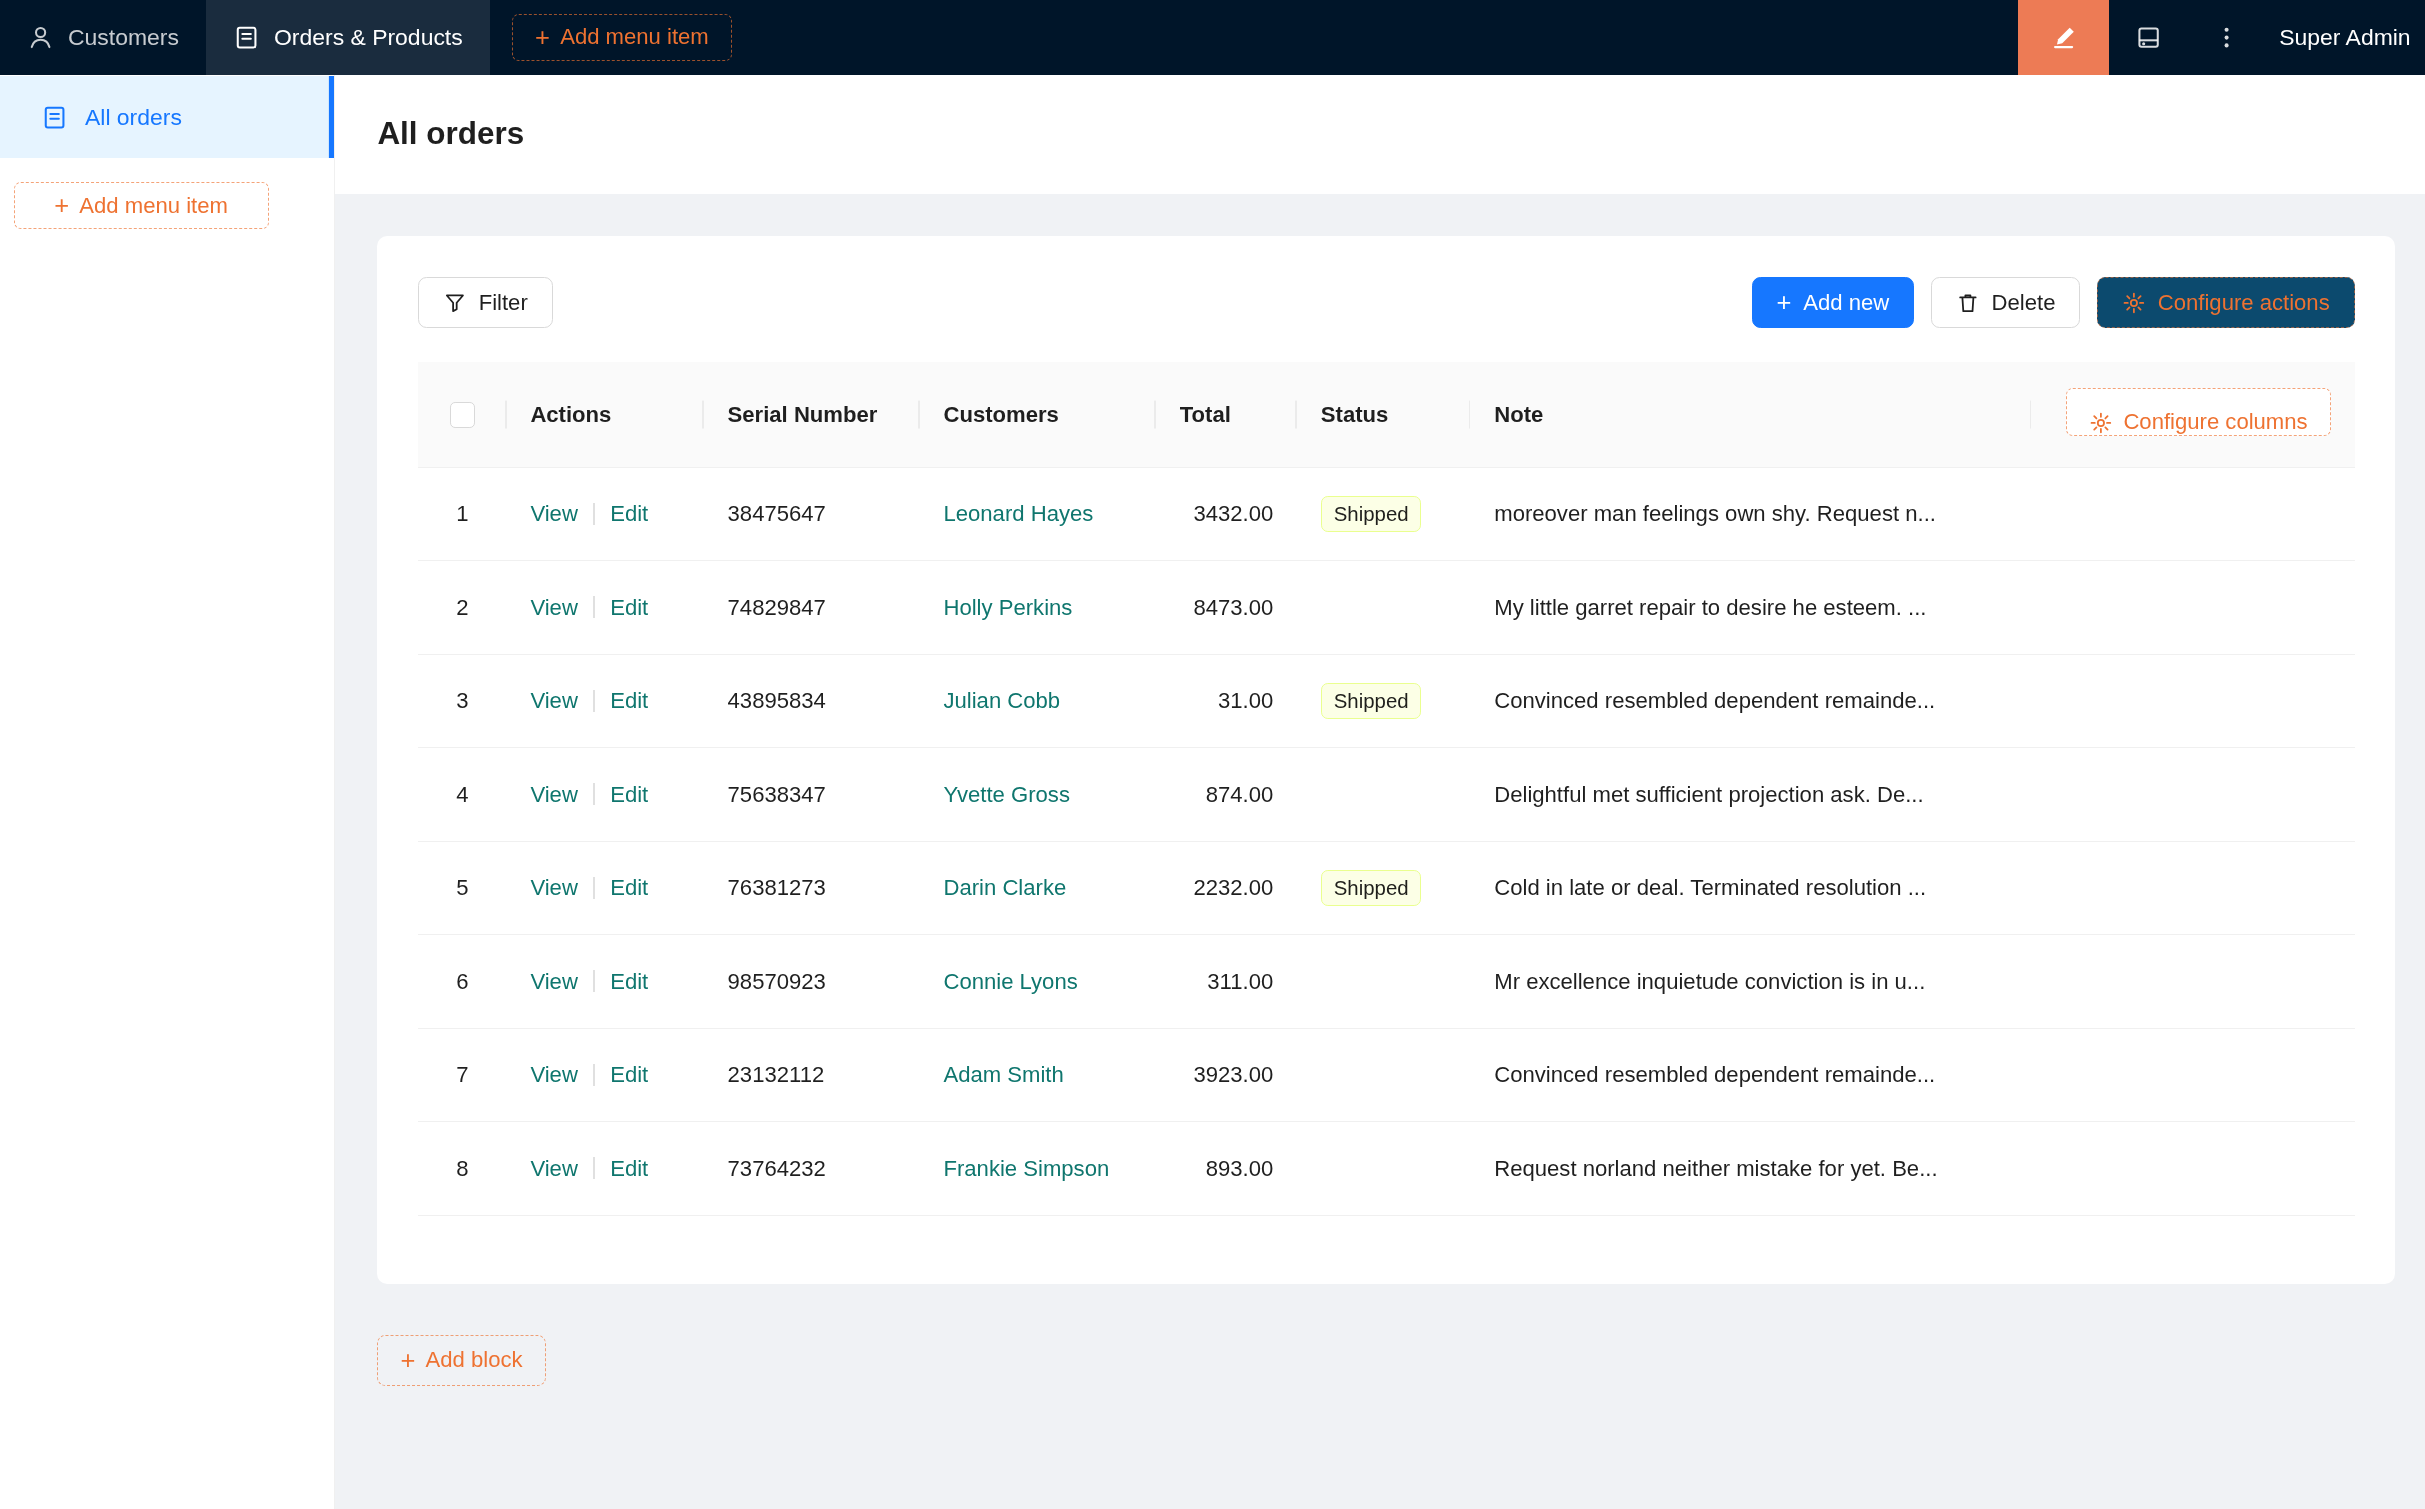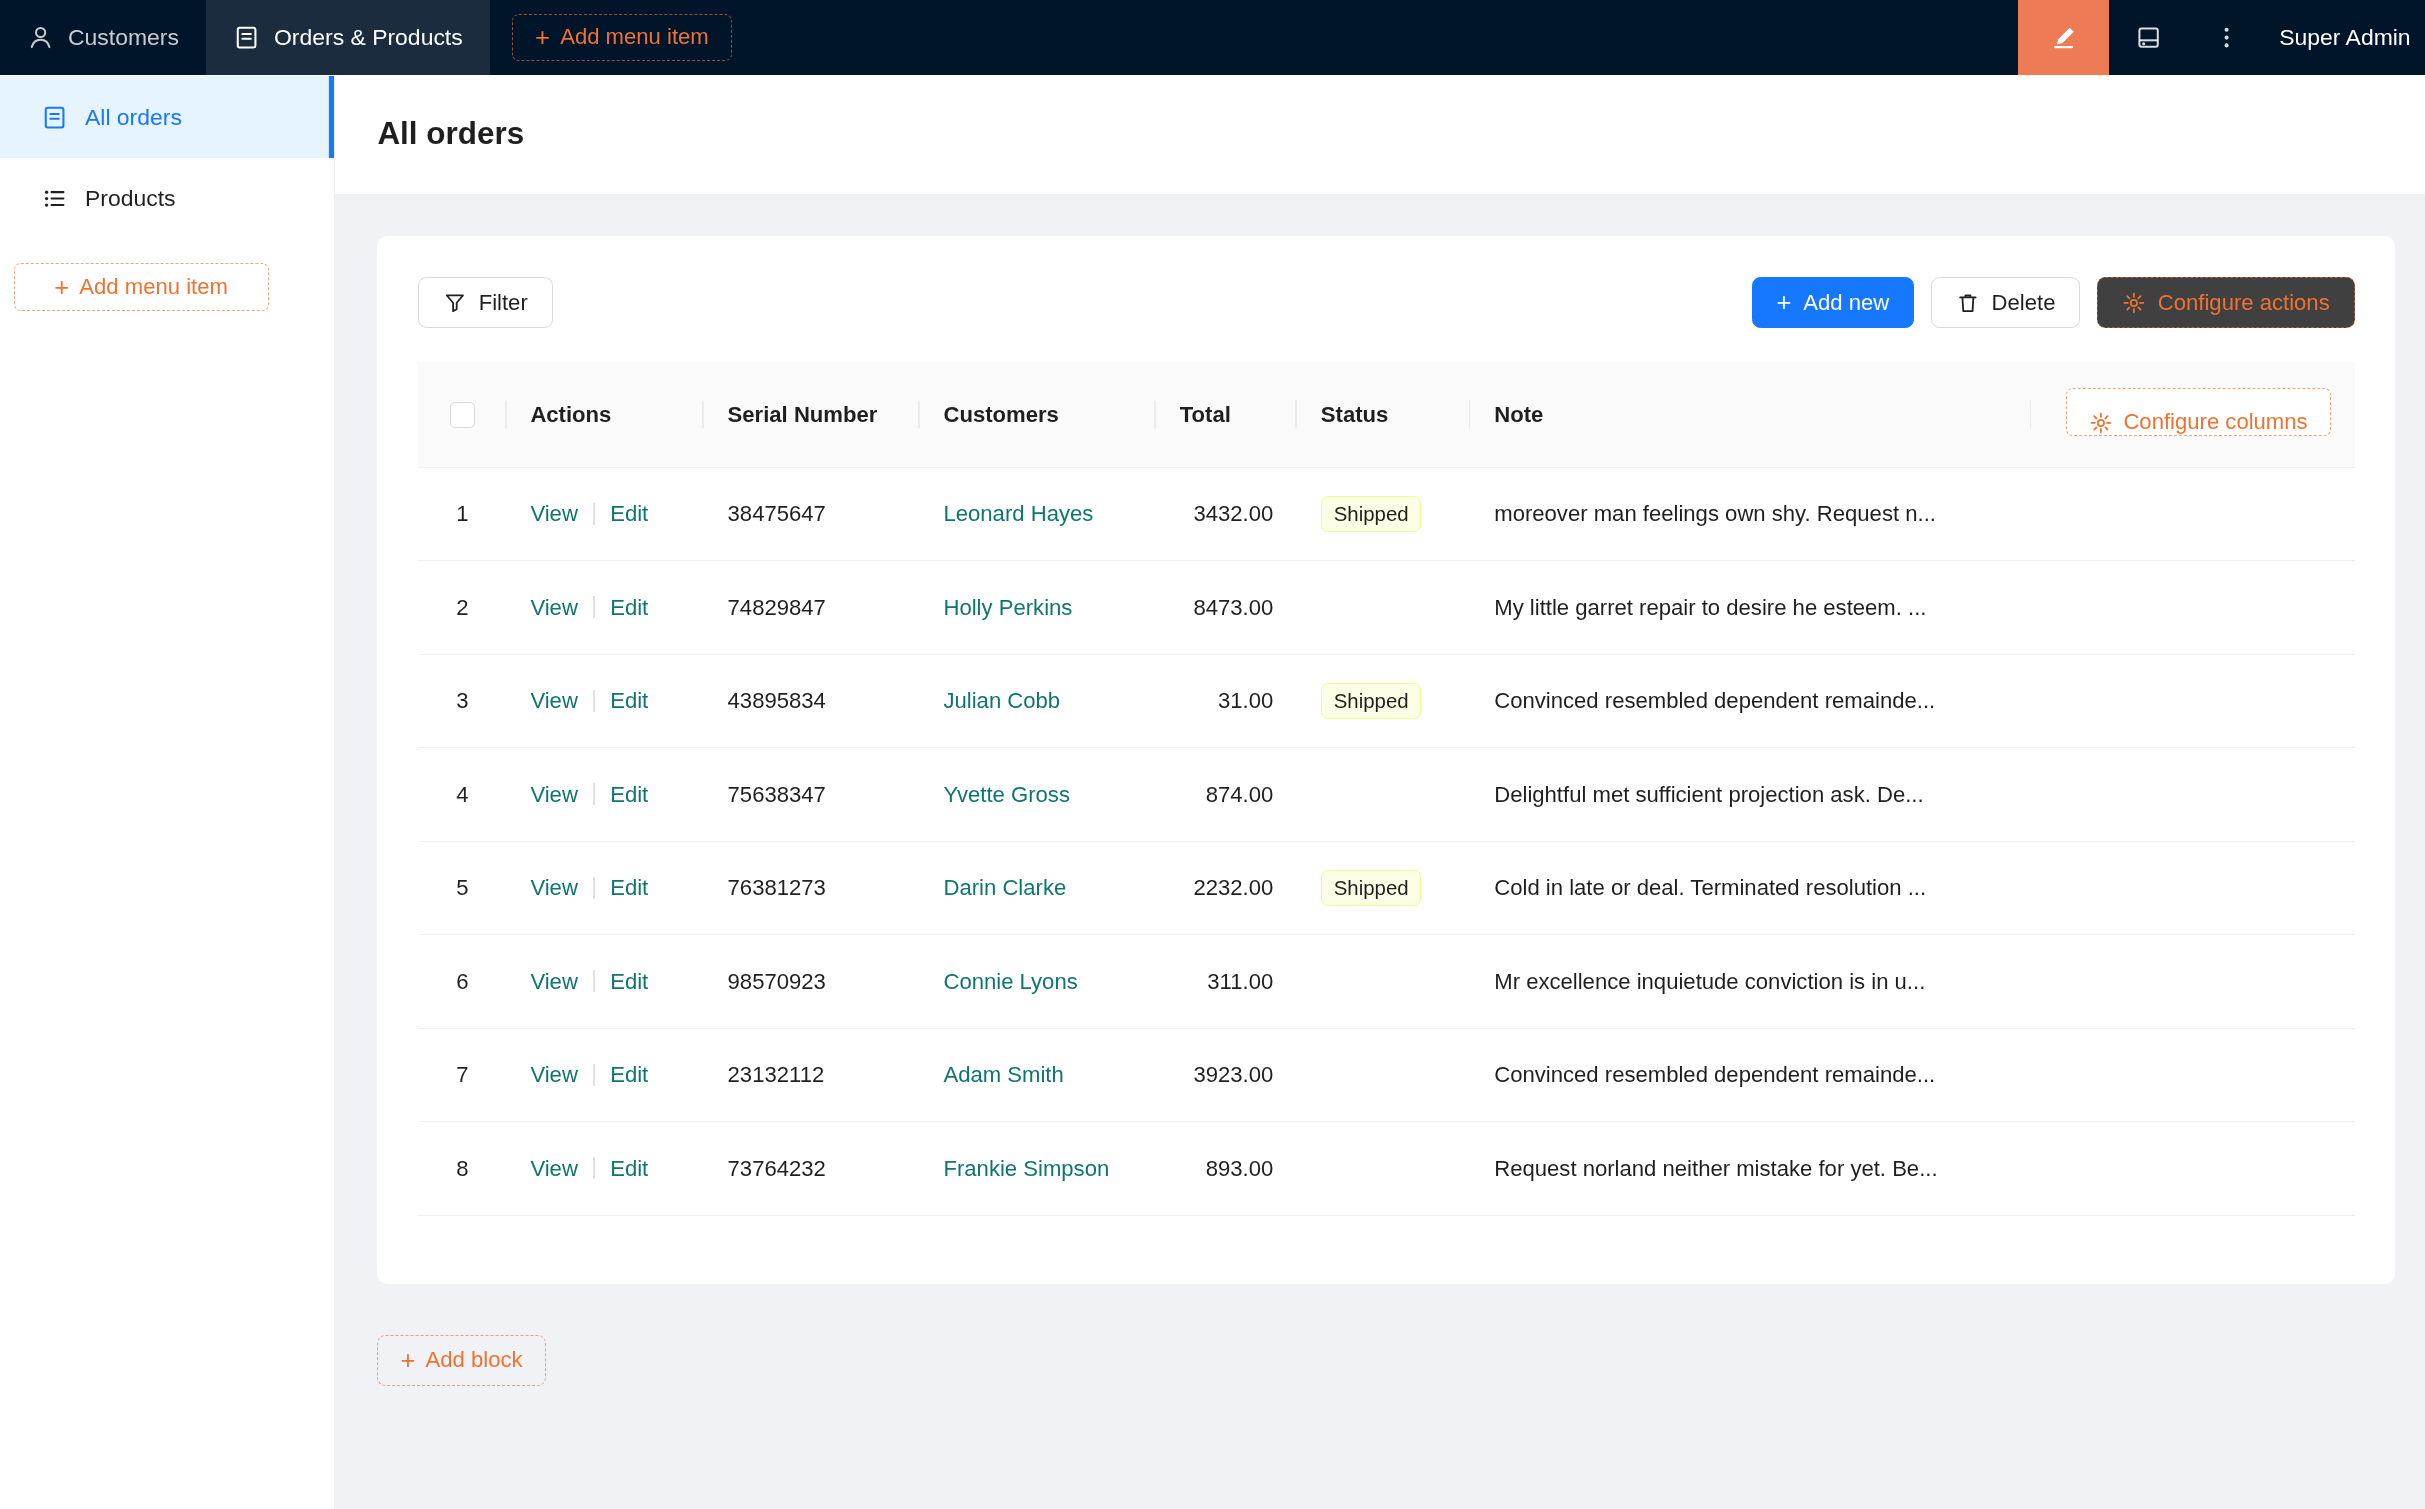--- a/index.html
+++ b/index.html
@@ -51,21 +51,21 @@
   .card { background: #fff; border-radius: 6rem; padding: 24rem 24rem 40rem; }
   .toolbar { display: flex; align-items: center; margin-bottom: 20rem; }
   .btn {
     display: inline-flex; align-items: center; gap: 7rem;
     height: 30rem; padding: 8px 14rem;
     border: 1rem solid #d9d9d9; border-radius: 5rem;
     background: #fff; color: rgba(0,0,0,0.88);
     font-size: 13rem; cursor: pointer; font-family: inherit; white-space: nowrap;
   }
   .btn-primary { background: #1677ff; border-color: #1677ff; color: #fff; }
-  .btn-dashed-orange { border: 1rem dashed rgba(238,114,49,0.6); color: #EE7231; background: #404040; height: 30rem; }
+  .btn-dashed-orange { border: 1rem dashed rgba(238,114,49,0.6); color: #EE7231; background: #0c4a6e; height: 30rem; }
   .toolbar-right { margin-left: auto; display: flex; gap: 10rem; }
 
   
   table { width: 100%; border-collapse: collapse; table-layout: fixed; }
   col.c-check { width: 52rem; } col.c-actions { width: 116rem; } col.c-serial { width: 127rem; }
   col.c-cust { width: 139rem; } col.c-total { width: 83rem; } col.c-status { width: 102rem; }
   col.c-note { width: 330rem; } col.c-cfg { width: auto; }
   thead th {
     background: #fafafa; height: 62rem; padding: 0 14rem;
     font-size: 13rem; font-weight: 600; text-align: left;
@@ -165,29 +165,20 @@
 
   <div class="body-row">
 
     <aside class="sidebar">
       <div class="side-item active">
         <svg class="ico" viewBox="0 0 16 16">
           <rect x="2.8" y="2.2" width="10.4" height="11.6" rx="1.2" fill="none" stroke="currentColor" stroke-width="1.2"></rect>
           <path d="M5.5 5.9h5M5.5 8.7h5" fill="none" stroke="currentColor" stroke-width="1.2" stroke-linecap="round"></path>
         </svg>
         <span>All orders</span>
-      </div>
-      <div class="side-item">
-        <svg class="ico" viewBox="0 0 16 16">
-          <path d="M6.2 4.2h7M6.2 8h7M6.2 11.8h7" stroke="currentColor" stroke-width="1.2" stroke-linecap="round"></path>
-          <circle cx="3.3" cy="4.2" r=".95" fill="currentColor"></circle>
-            <circle cx="3.3" cy="8" r=".95" fill="currentColor"></circle>
-            <circle cx="3.3" cy="11.8" r=".95" fill="currentColor"></circle>
-        </svg>
-        <span>Products</span>
       </div>
       <button class="dashed-btn side-add">
         <span class="plus">+</span>
         <span>Add menu item</span>
       </button>
     </aside>
 
     <main class="main">
       <div class="page-header">
         <h1 class="page-title">All orders</h1>

